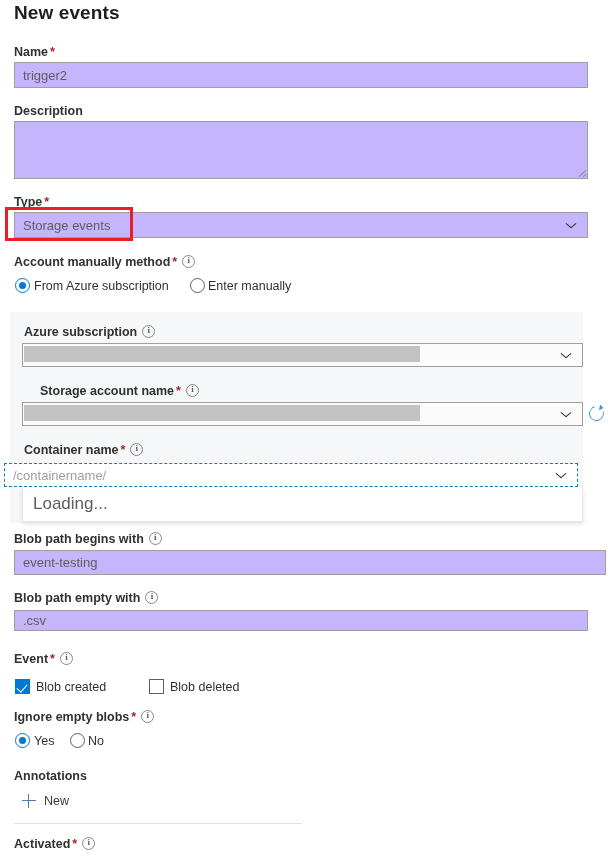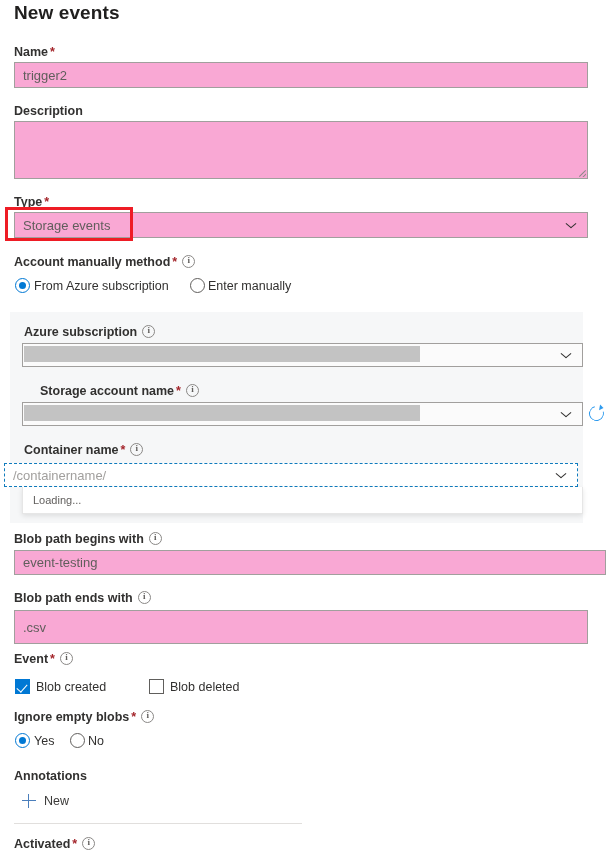--- a/index.html
+++ b/index.html
@@ -33,21 +33,21 @@
   }
   .info-icon::after {
     content: "i"; position: absolute; left: 0; right: 0; top: -2px;
     text-align: center; font-size: 9px; line-height: 13px;
     color: #605e5c; font-family: "Liberation Serif", serif;
   }
 
   .field {
     position: absolute;
     border: 1px solid #a19f9d;
-    background: #f9a8d4;
+    background: #c4b5fd;
     font-size: 13px; color: #605e5c;
     padding: 0 8px;
     display: flex; align-items: center;
   }
   .field.area { align-items: flex-start; padding-top: 5px; }
 
   .resize-handle {
     position: absolute; right: 1px; bottom: 1px;
     width: 11px; height: 11px; overflow: hidden;
   }
@@ -124,21 +124,21 @@
     font-size: 13px; color: #a19f9d;
     padding: 0 8px; display: flex; align-items: center;
   }
   .dropdown-list {
     position: absolute;
     background: #ffffff;
     border: 1px solid #e6e6e6; border-top: none;
     box-shadow: 0 2px 5px rgba(0,0,0,.10);
   }
   .dropdown-item {
-    font-size: 11px; color: #605e5c;
+    font-size: 17px; color: #605e5c;
     padding: 7px 10px;
   }
 
   .plus {
     position: absolute; width: 14px; height: 14px;
   }
   .plus::before, .plus::after {
     content: ""; position: absolute; background: #4a7ebb;
   }
   .plus::before { left: 0; top: 6px; width: 14px; height: 1.3px; }
@@ -233,23 +233,23 @@
   </div>
 
   <div class="label" style="left:14px; top:532px;">
     <span>Blob path begins with</span><span class="info-icon"></span>
   </div>
   <div class="field" style="left:14px; top:550px; width:592px; height:25px;">
     <span>event-testing</span>
   </div>
 
   <div class="label" style="left:14px; top:591px;">
-    <span>Blob path ends with</span><span class="info-icon"></span>
-  </div>
-  <div class="field" style="left:14px; top:610px; width:574px; height:34px;">
+    <span>Blob path empty with</span><span class="info-icon"></span>
+  </div>
+  <div class="field" style="left:14px; top:610px; width:574px; height:21px;">
     <span>.csv</span>
   </div>
 
   <div class="label" style="left:14px; top:652px;">
     <span>Event</span><span class="req">*</span><span class="info-icon"></span>
   </div>
 
   <div class="cbox on" style="left:15px; top:679px;"></div>
   <div class="radio-lbl" style="left:36px; top:680px;">Blob created</div>
 

